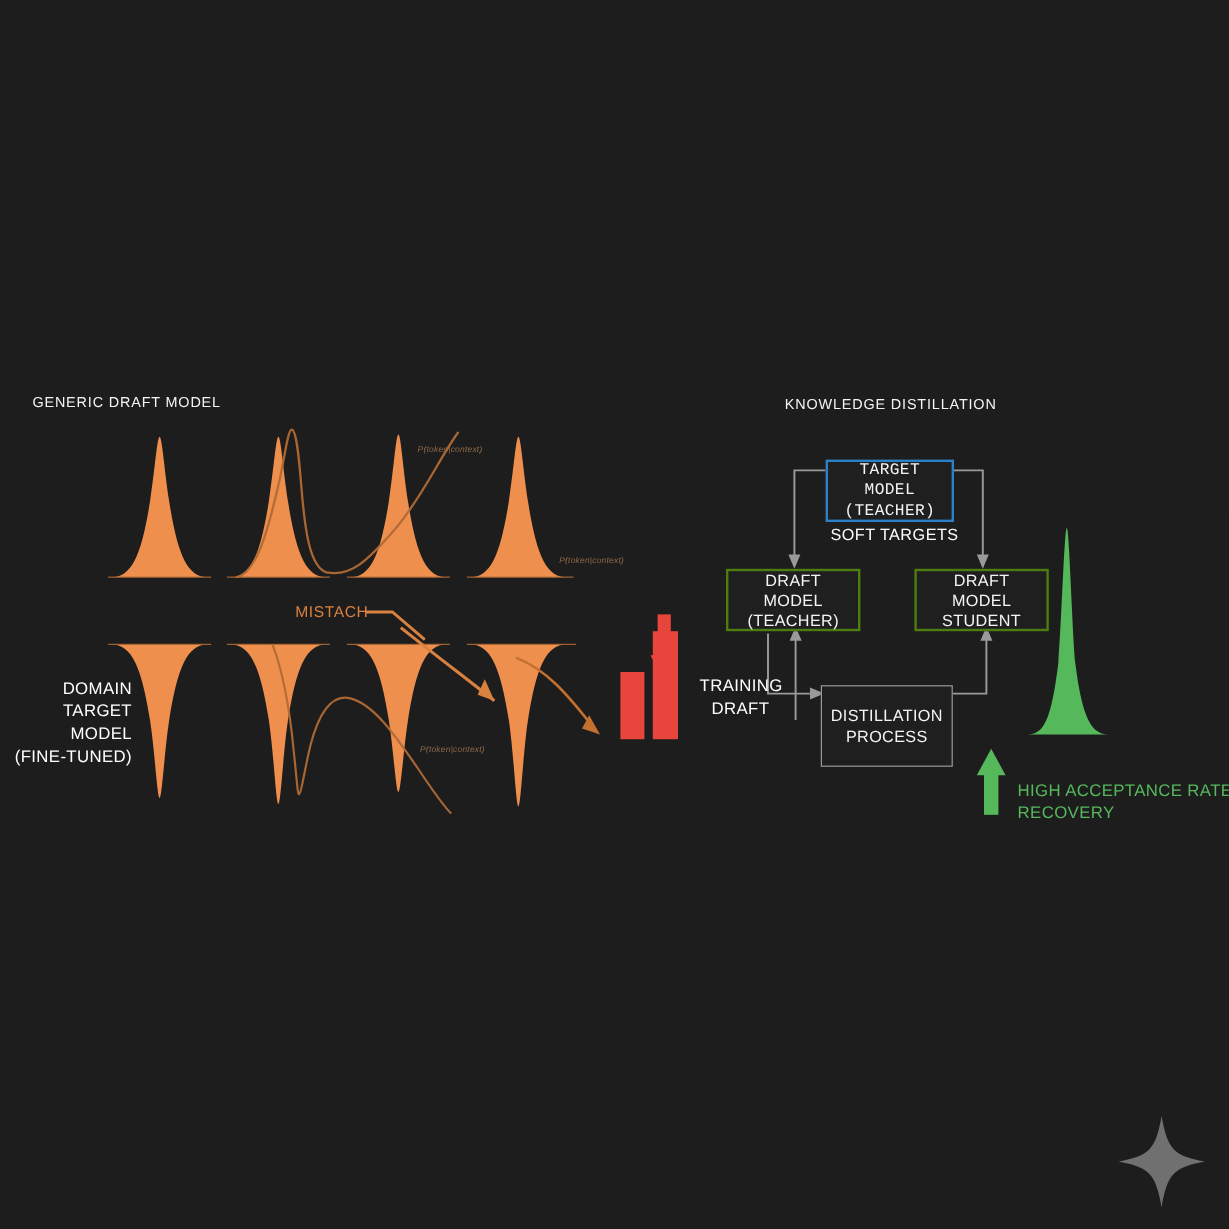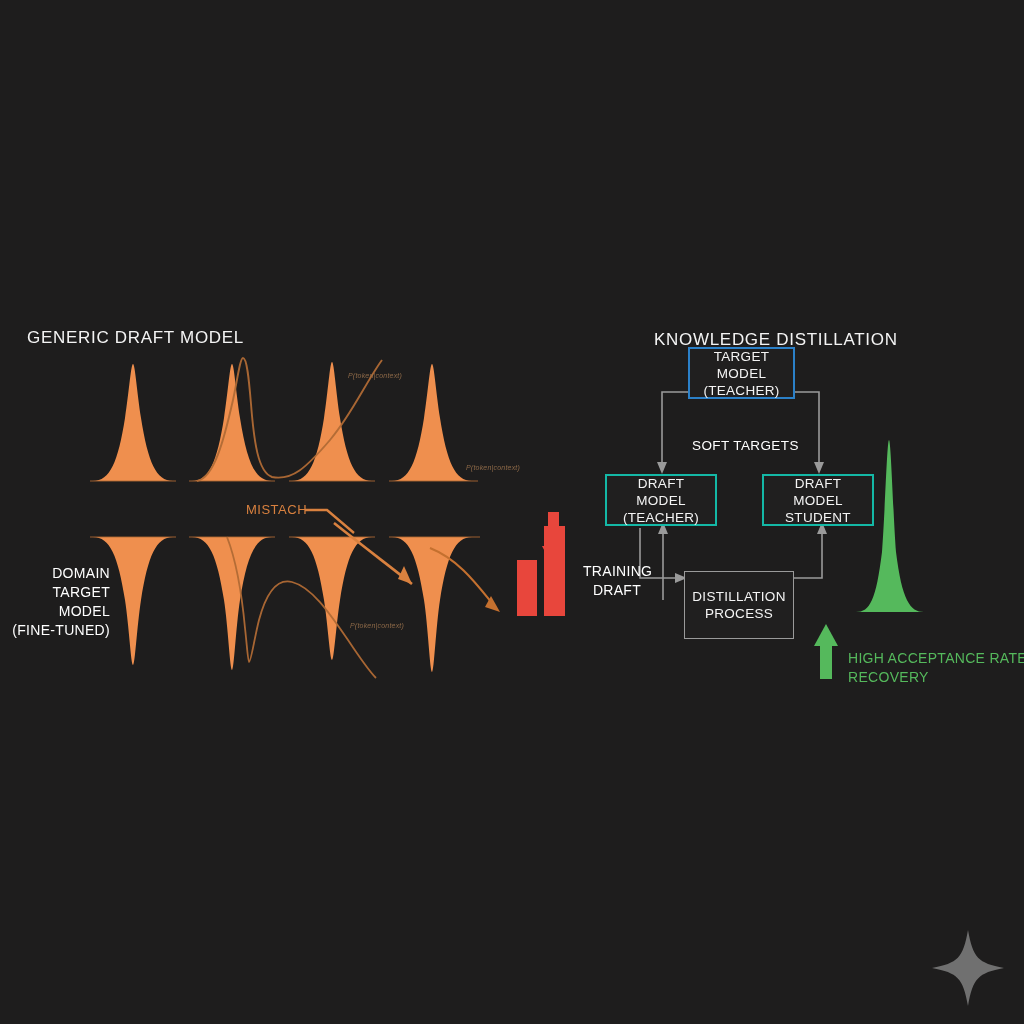--- a/index.html
+++ b/index.html
@@ -3,27 +3,27 @@
 <meta charset="utf-8">
 <style>
   html,body{margin:0;padding:0;background:#1c1c1c;}
   body{
     width:1024px;height:1024px;overflow:hidden;position:relative;
     font-family:"Liberation Sans","DejaVu Sans",sans-serif;
     background:#1e1d1d;
   }
   #stage{position:absolute;inset:0;}
   .lbl{position:absolute;color:#ffffff;letter-spacing:.4px;line-height:1.22;}
-  .sec-title{font-size:17px;color:#f4f4f4;letter-spacing:.7px;}
+  .sec-title{font-size:12px;color:#f4f4f4;letter-spacing:.7px;}
   .box{position:absolute;box-sizing:border-box;display:flex;align-items:center;
        justify-content:center;text-align:center;color:#f4f4f4;font-size:13.5px;
        line-height:1.26;letter-spacing:.3px;background:#201f1f;}
   .box .inner{padding:2px 6px;}
   .box.blue{border:2.5px solid #2b80c8;}
-  .box.orange{border:2px solid #14b8a6;}
+  .box.orange{border:2px solid #4d7c0f;}
   .box.gray{border:1.5px solid #9a9a9a;}
   .mini{position:absolute;font-size:7px;color:#a0764f;font-style:italic;
         letter-spacing:.2px;white-space:nowrap;opacity:.85;}
   svg{position:absolute;left:0;top:0;overflow:visible;}
   .txt-red{color:#e8463c;}
   .txt-green{color:#55b95c;}
   .txt-orange{color:#d9813f;}
   .cap{font-size:14px;line-height:1.35;letter-spacing:.3px;}
 </style>
 </head>
@@ -137,21 +137,21 @@
   <div class="lbl txt-orange" style="left:246px;top:502px;font-size:13px;letter-spacing:.5px;">MISTACH</div>
 
   <div class="lbl cap" style="left:0px;top:564px;width:110px;text-align:right;">
     <div>DOMAIN</div>
     <div>TARGET</div>
     <div>MODEL</div>
     <div>(FINE-TUNED)</div>
   </div>
 
 
-  <div class="box blue" style="left:688px;top:347px;width:107px;height:52px;">
+  <div class="box blue" style="left:688px;top:383px;width:107px;height:52px;font-family:Liberation Mono, monospace;">
     <div class="inner">
       <div>TARGET MODEL</div>
       <div>(TEACHER)</div>
     </div>
   </div>
 
   <div class="lbl" style="left:692px;top:438px;font-size:13.5px;letter-spacing:.4px;">SOFT TARGETS</div>
 
   <div class="box orange" style="left:605px;top:474px;width:112px;height:52px;">
     <div class="inner">

